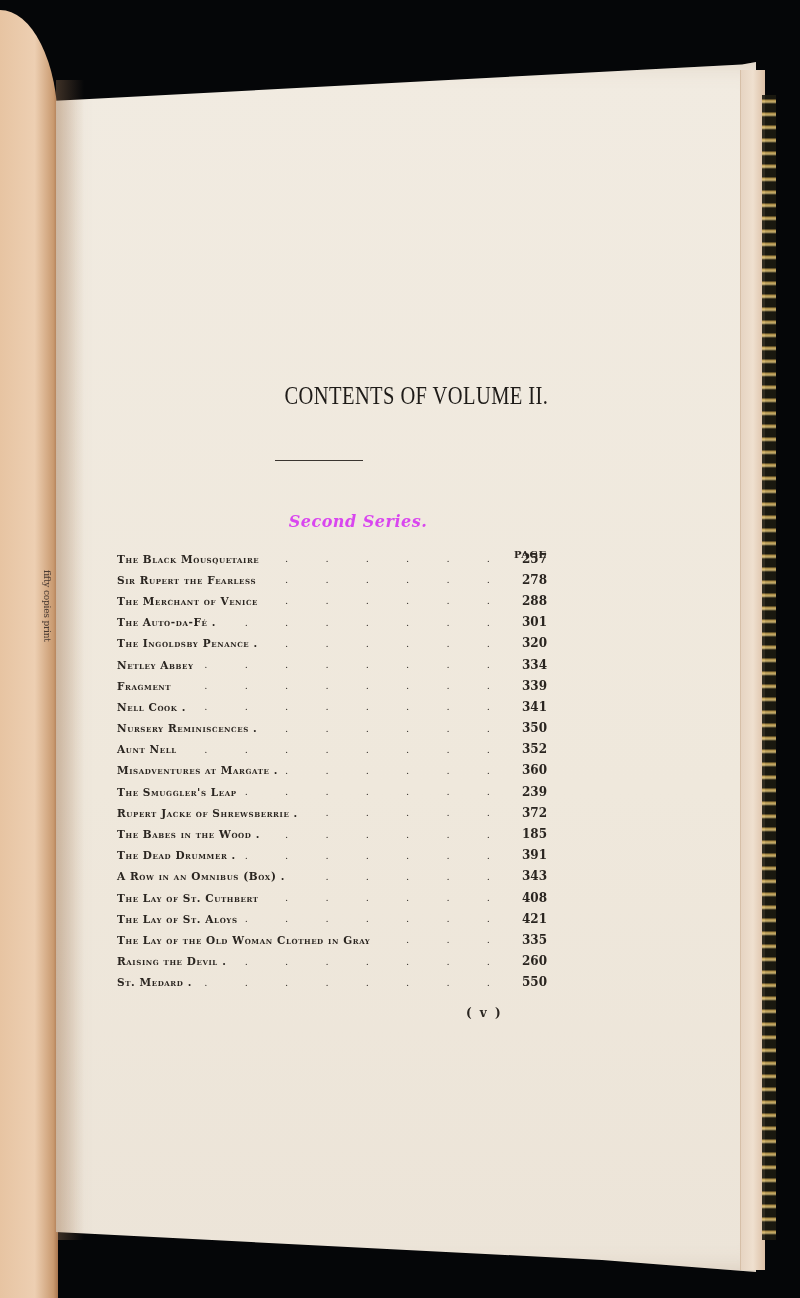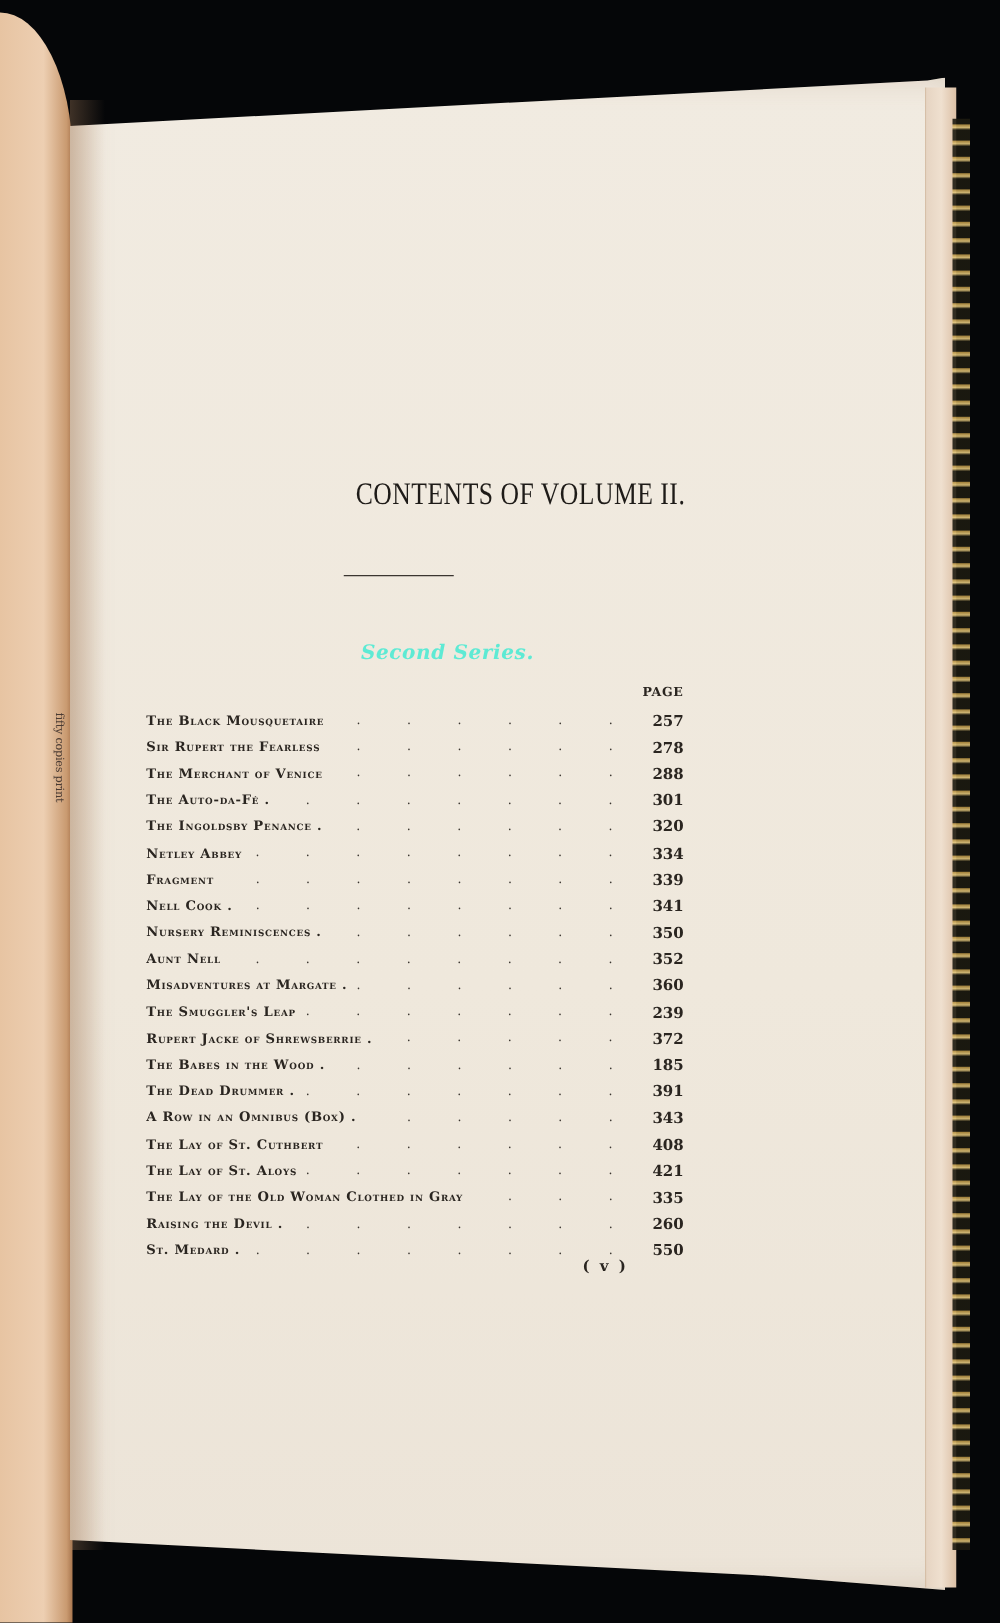--- a/index.html
+++ b/index.html
@@ -44,28 +44,28 @@
     padding-left:40px; box-sizing:border-box;
     font-family:"Liberation Serif", serif; font-size:25px; color:#1e1b18;
     transform:scaleX(0.82); letter-spacing:0.5px;
   }
   .rule {
     position:absolute; left:275px; top:460px; width:88px; height:1px; background:#3a3530;
   }
   .series {
     position:absolute; left:0; width:676px; top:512px; text-align:center;
     padding-left:40px; box-sizing:border-box;
-    font-family:"DejaVu Serif", serif; font-weight:bold; font-size:16px; color:#5eead4;
+    font-family:"DejaVu Serif", serif; font-weight:bold; font-size:16px; color:#d946ef;
     font-style:italic; letter-spacing:0.5px;
   }
   .page-head {
     position:absolute; left:514px; top:549px; font-size:10px; font-weight:bold;
     color:#2a2520; letter-spacing:0.5px; font-family:"DejaVu Serif", serif;
   }
-  .toc { position:absolute; left:117px; top:566px; width:430px; }
+  .toc { position:absolute; left:117px; top:548px; width:430px; }
   .toc-row {
     position:relative; height:21.2px; display:flex; align-items:center;
     font-family:"DejaVu Serif", serif; color:#2a2520;
   }
   .toc-title {
     font-size:10.5px; font-variant:small-caps; font-weight:bold; white-space:nowrap;
     background:transparent; padding-right:4px; letter-spacing:0.6px;
   }
   .toc-dots {
     flex:1; overflow:hidden; white-space:nowrap; font-size:10px;

